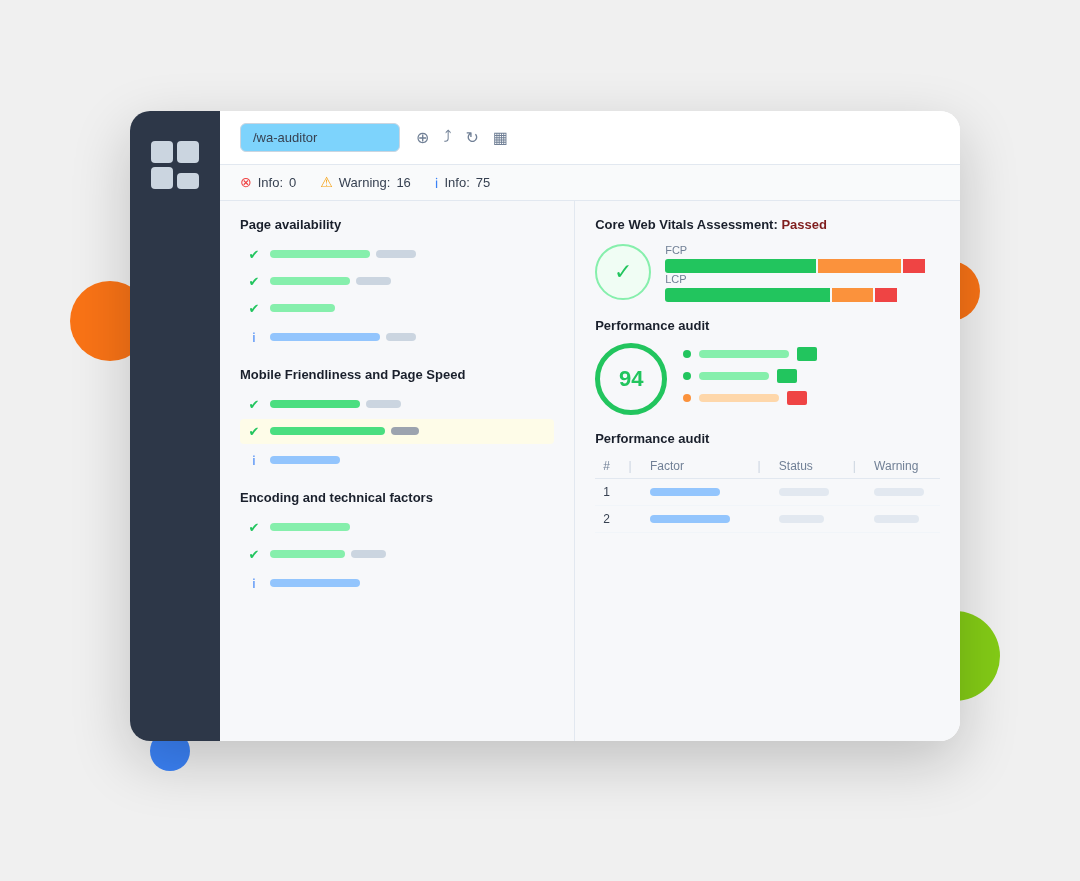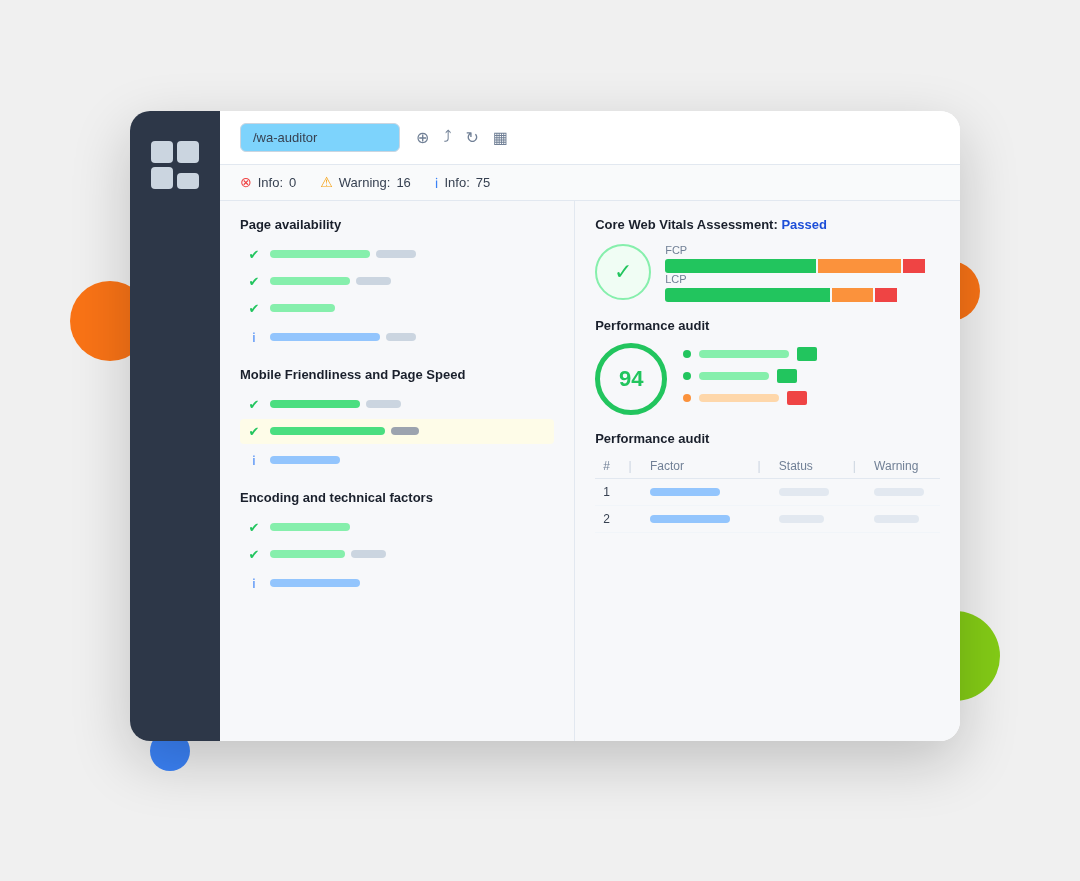--- a/index.html
+++ b/index.html
@@ -222,21 +222,21 @@
     }
 
     
     .cwv-header {
       font-size: 13px;
       font-weight: 600;
       color: #1A202C;
       margin-bottom: 12px;
     }
     .cwv-passed {
-      color: #1d4ed8;
+      color: #7f1d1d;
       font-weight: 700;
       text-align: right;
     }
 
     .cwv-section {
       display: flex;
       gap: 14px;
       align-items: flex-start;
       margin-bottom: 16px;
     }

